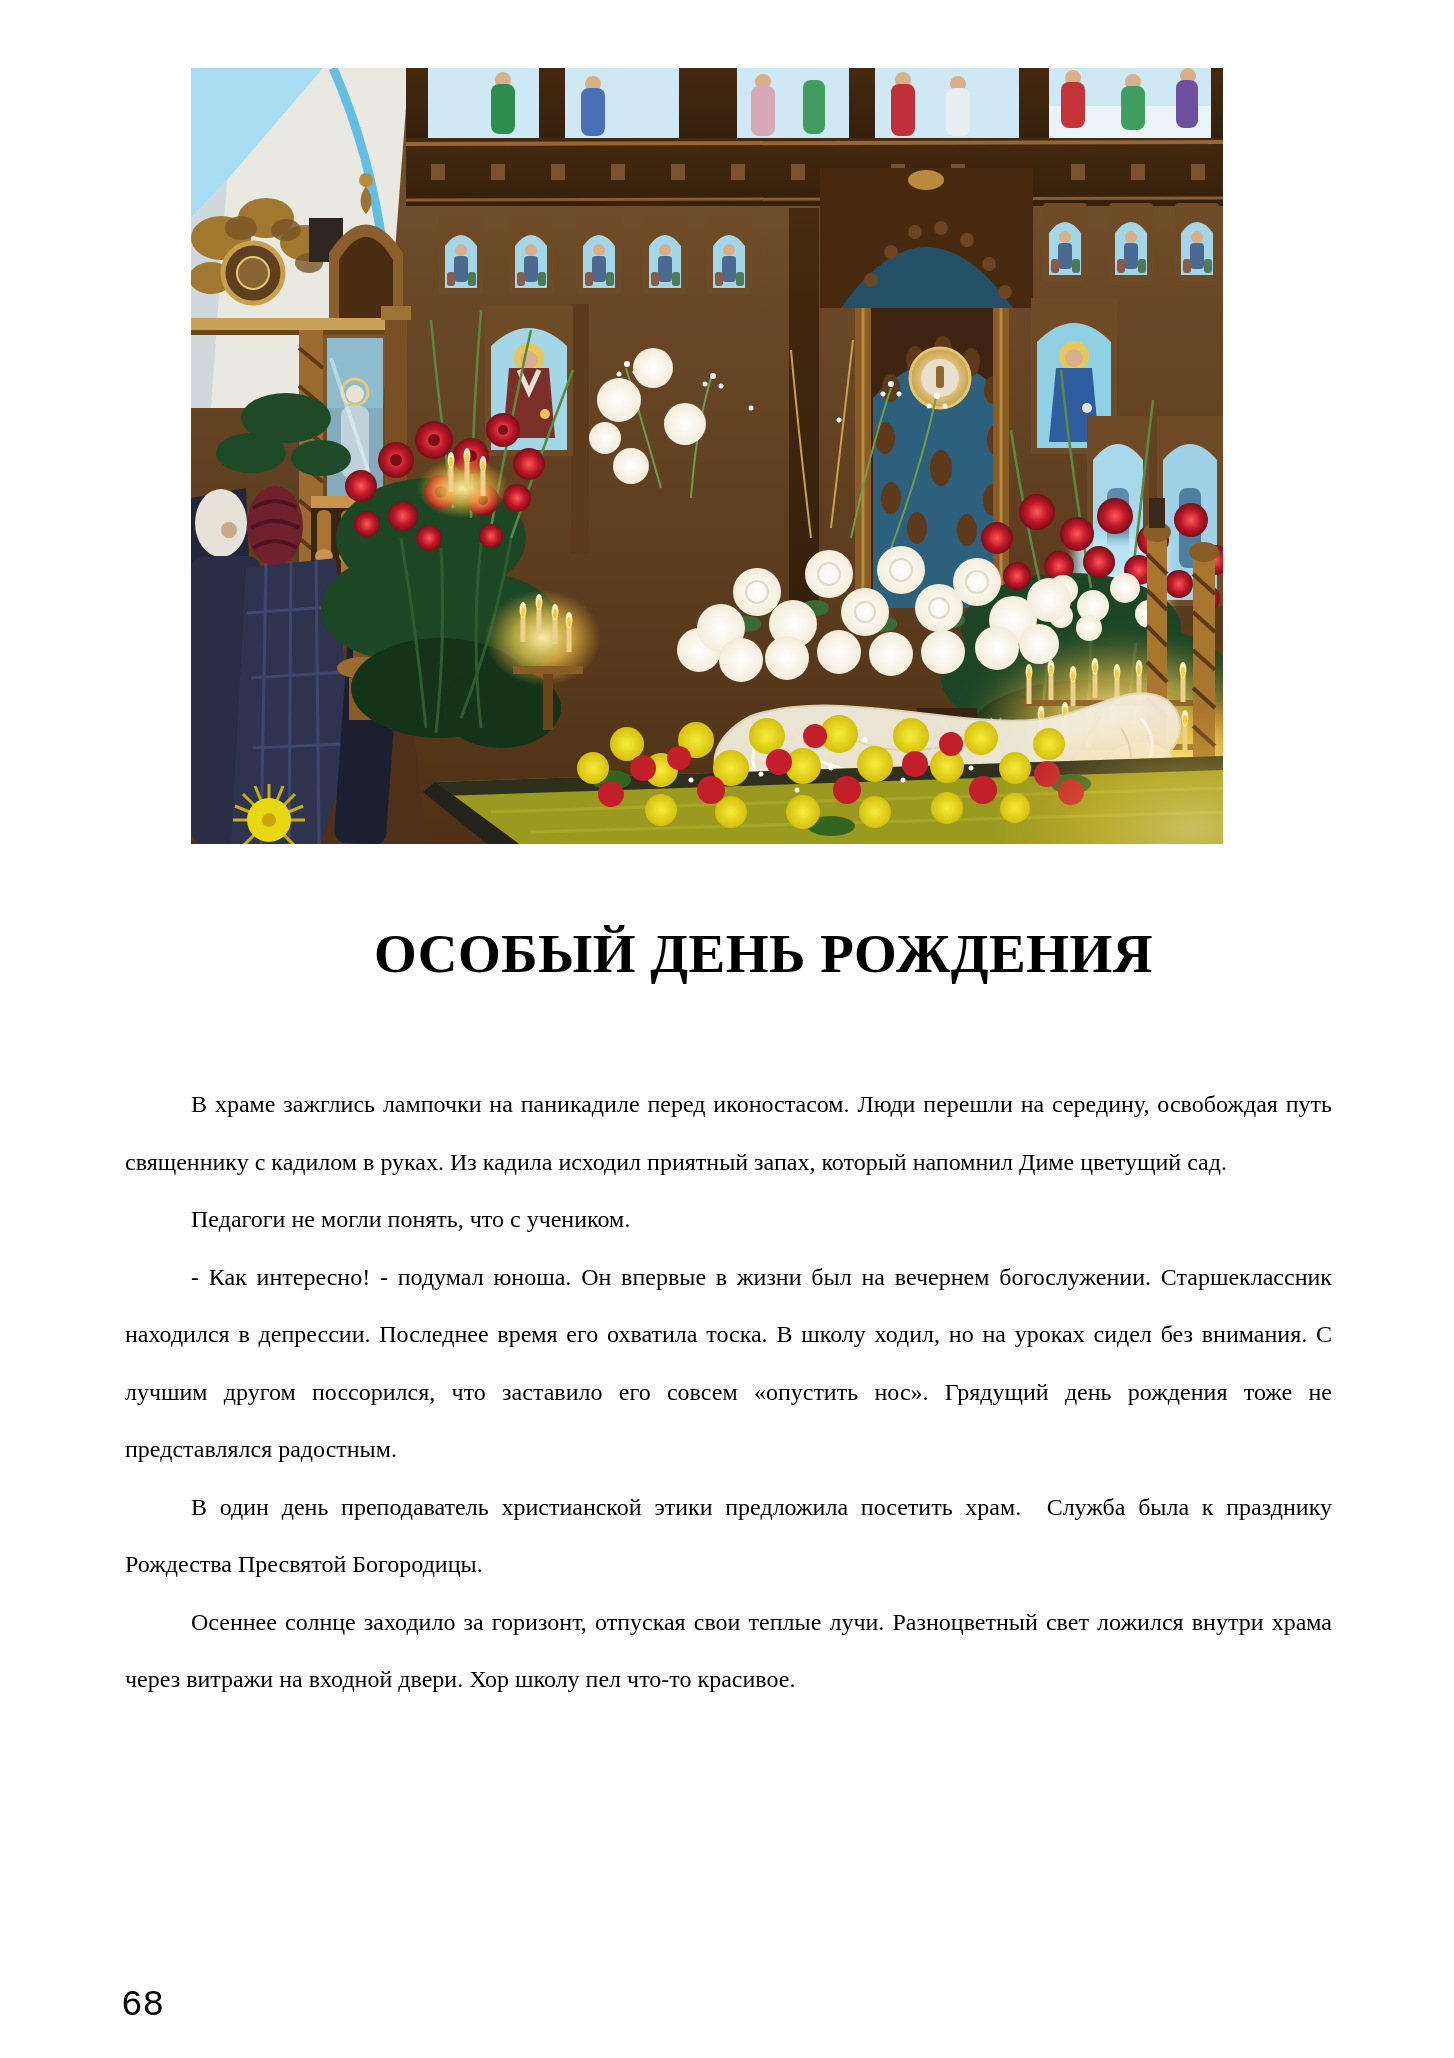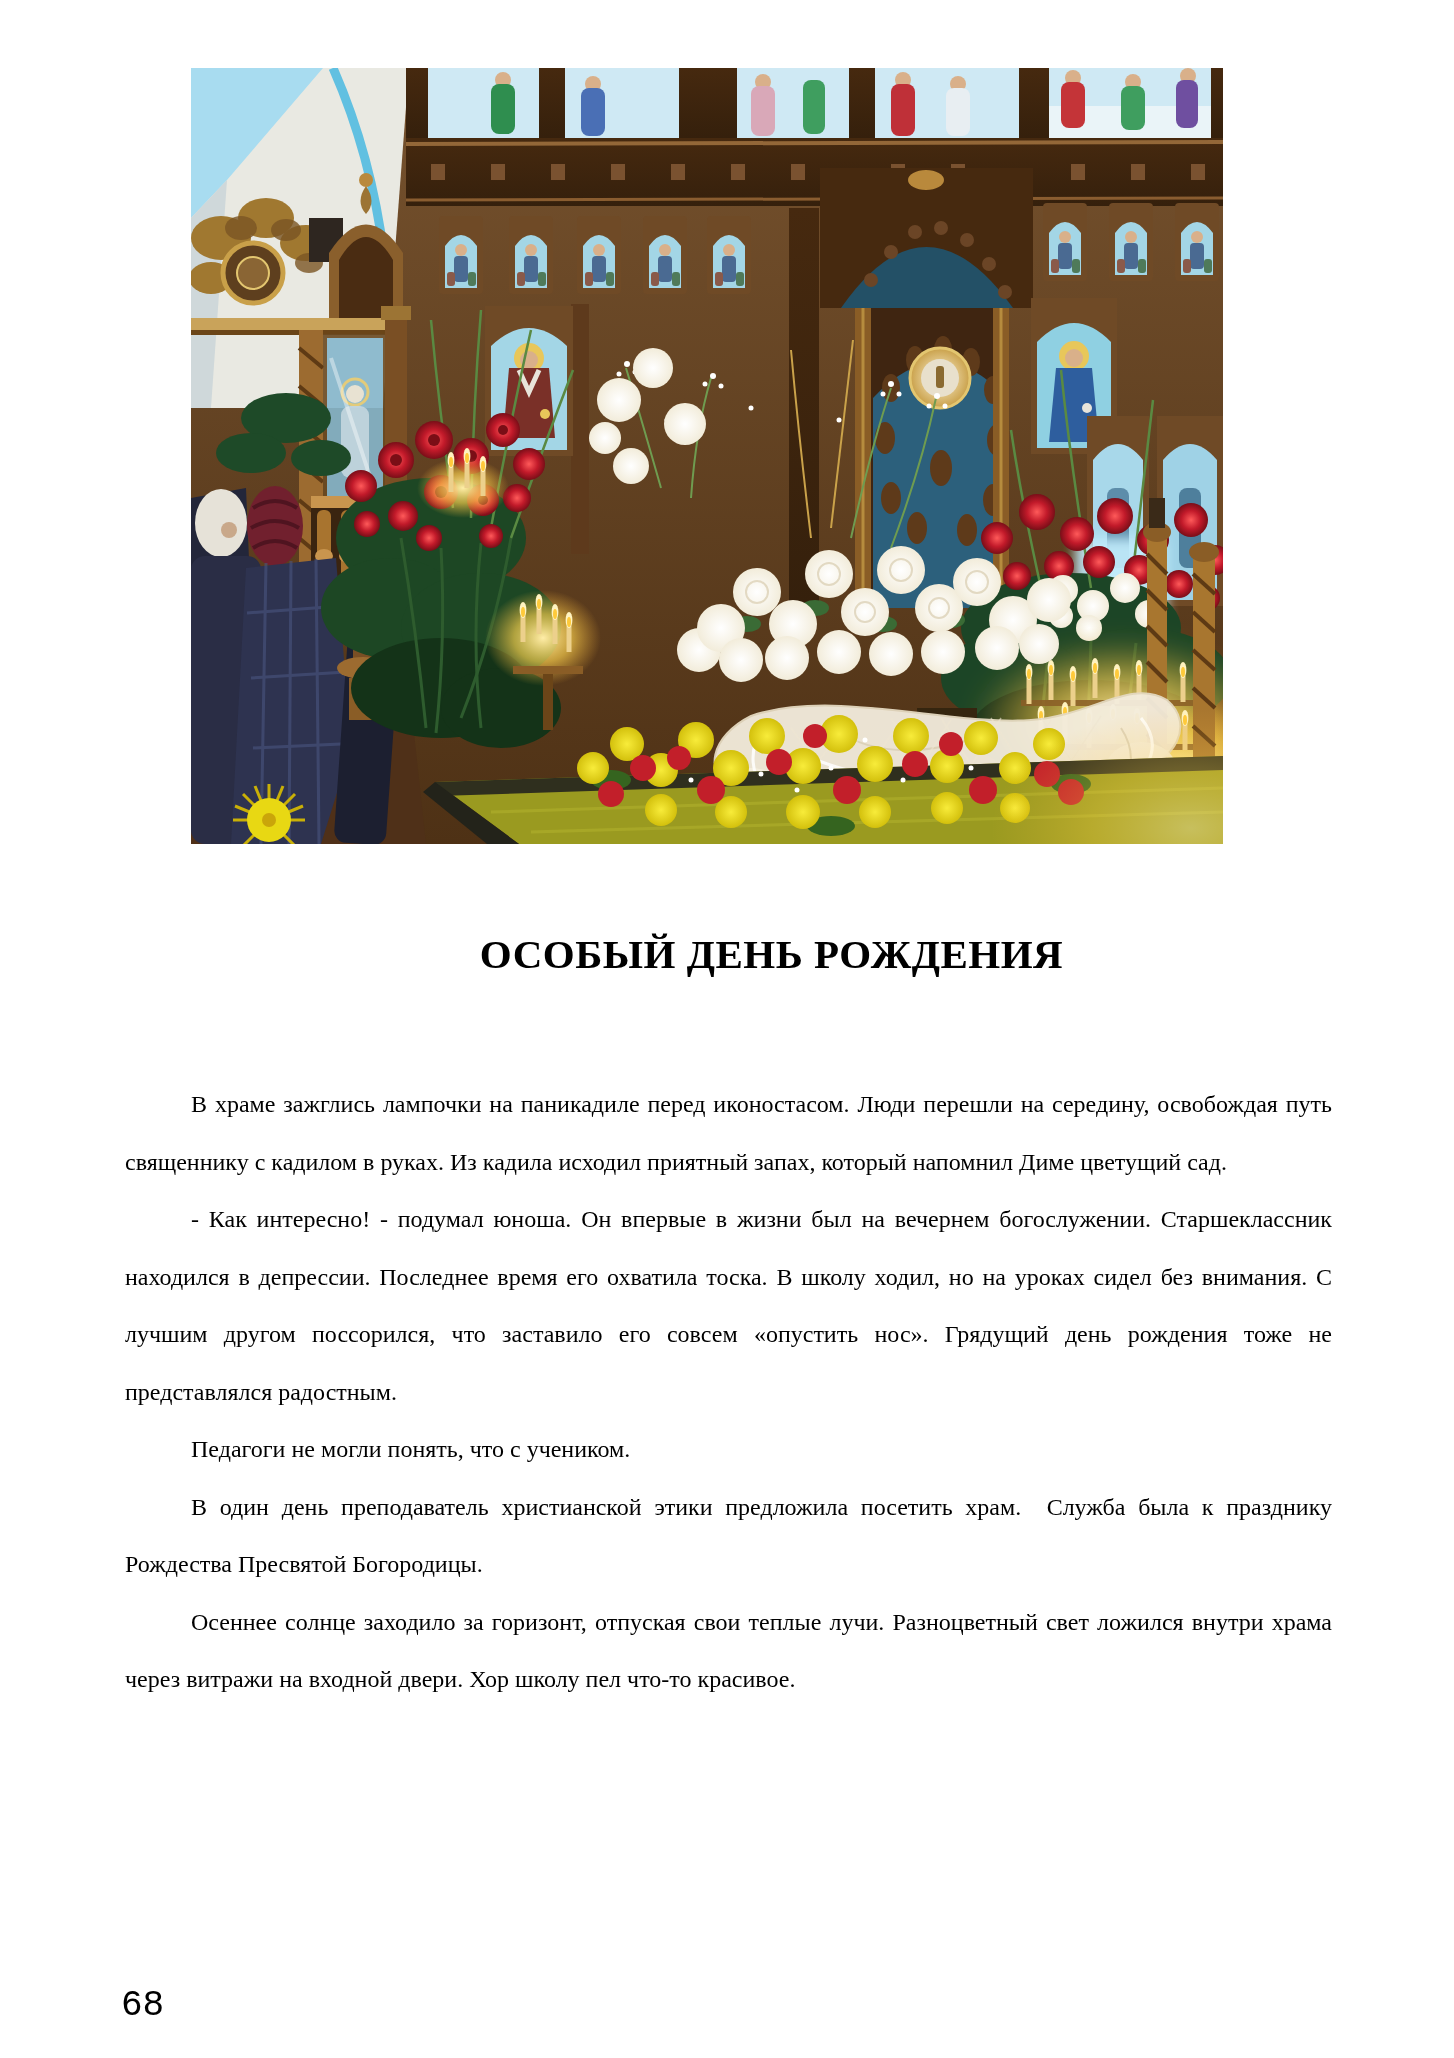--- a/index.html
+++ b/index.html
@@ -10,23 +10,23 @@
     overflow:hidden;
     font-family:"Liberation Serif",serif;
     color:#000;
   }
   .photo{
     position:absolute;left:191px;top:68px;width:1032px;height:776px;
     margin:0;padding:0;overflow:hidden;background:#5a3a1c;
   }
   .photo svg{display:block;width:100%;height:100%;}
   .title{
-    position:absolute;left:133px;top:928px;width:1207px;
+    position:absolute;left:125px;top:928px;width:1207px;
     margin:0;padding:0 0 0 70px;box-sizing:border-box;
-    font-size:41px;font-weight:bold;line-height:52px;
+    font-size:55px;font-weight:bold;line-height:52px;
     text-align:center;letter-spacing:0.5px;
   }
   .body-text{
     position:absolute;left:125px;top:1076px;width:1207px;
     font-size:24px;line-height:57.5px;
     text-align:justify;
   }
   .para{margin:0;text-indent:66px;}
   .page-number{
     position:absolute;left:121px;top:1986px;
@@ -681,23 +681,23 @@
       <ellipse cx="1000" cy="760" rx="200" ry="120" fill="url(#gGlow)" opacity="0.45"></ellipse>
     </svg>
   </figure>
 
   <h1 class="title">ОСОБЫЙ ДЕНЬ РОЖДЕНИЯ</h1>
 
   <div class="body-text">
 
       <p class="para">В храме зажглись лампочки на паникадиле перед иконостасом. Люди перешли на середину, освобождая путь священнику с кадилом в руках. Из кадила исходил приятный запах, который напомнил Диме цветущий сад.</p>
 
+      <p class="para">Педагоги не могли понять, что с учеником.</p>
+
       <p class="para">- Как интересно! - подумал юноша. Он впервые в жизни был на вечернем богослужении. Старшеклассник находился в депрессии. Последнее время его охватила тоска. В школу ходил, но на уроках сидел без внимания. С лучшим другом поссорился, что заставило его совсем «опустить нос». Грядущий день рождения тоже не представлялся радостным.</p>
-
-      <p class="para">Педагоги не могли понять, что с учеником.</p>
 
       <p class="para">В один день преподаватель христианской этики предложила посетить храм.&nbsp; Служба была к празднику Рождества Пресвятой Богородицы.</p>
 
       <p class="para">Осеннее солнце заходило за горизонт, отпуская свои теплые лучи. Разноцветный свет ложился внутри храма через витражи на входной двери. Хор школу пел что-то красивое.</p>
     </div>
 
   <div class="page-number">68</div>
 
 </div>
 

